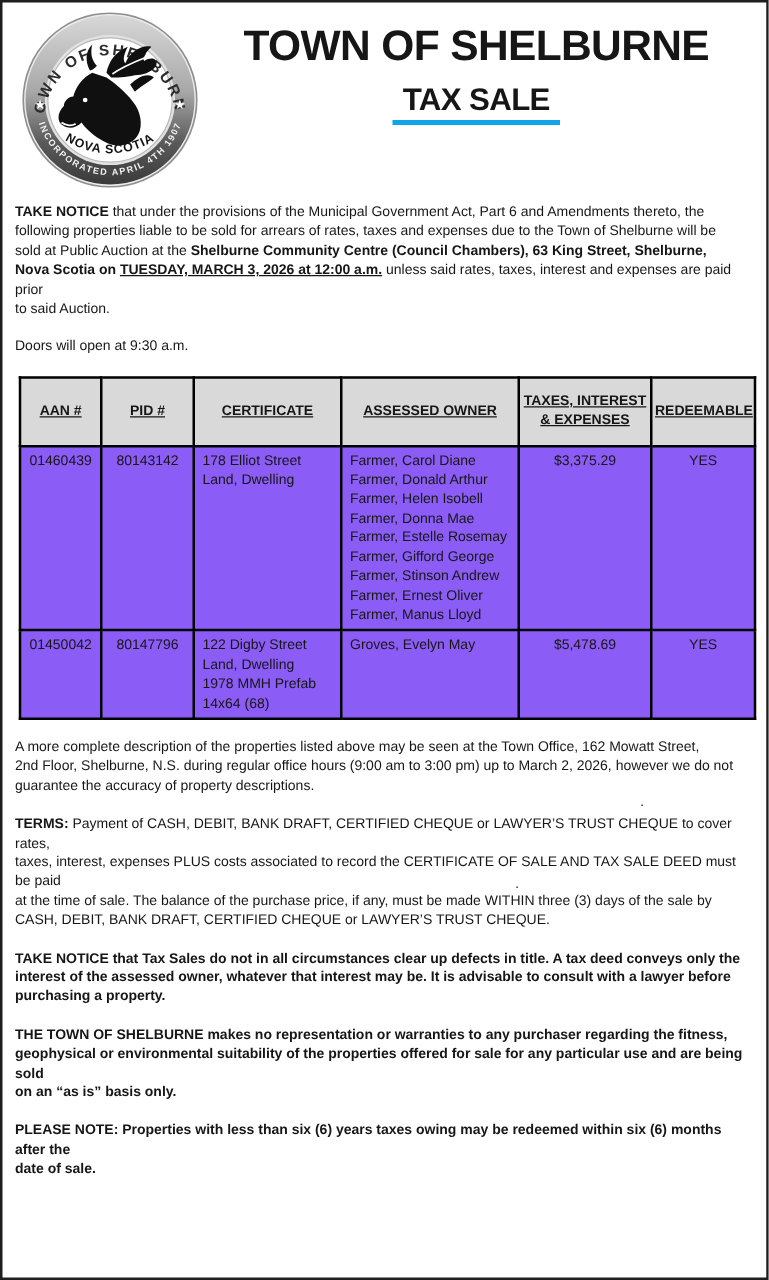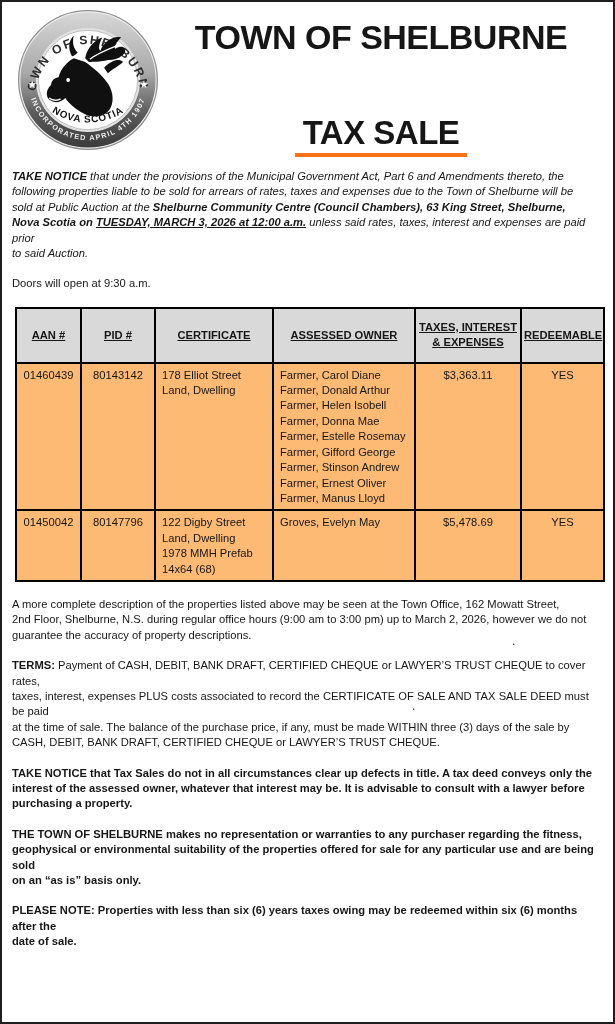--- a/index.html
+++ b/index.html
@@ -14,39 +14,39 @@
     color:#161616;
     overflow:hidden;
   }
   
   .header { display:flex; align-items:flex-start; padding:7px 10px 0 15px; }
   .seal { width:142px; height:142px; flex:none; }
   .titles { flex:1; text-align:center; padding-top:9px; }
   .title1 { font-size:34px; font-weight:bold; letter-spacing:-0.5px; white-space:nowrap; }
   .title2-wrap { margin-top:9px; }
   .title2 {
-    display:inline-block; font-size:33px; font-weight:bold;
-    border-bottom:4px solid #f97316; padding:0 8px 1px 8px; letter-spacing:-0.5px;margin-top:48px;
+    display:inline-block; font-size:25px; font-weight:bold;
+    border-bottom:4px solid #0ea5e9; padding:0 8px 1px 8px; letter-spacing:-0.5px;
   }
   
   .content { padding:0 9px 0 10px; font-size:11.2px; line-height:15.4px; }
   .content p { margin:15px 0; white-space:pre-line; }
-  .content p.first { margin-top:12px;font-style:italic; }
+  .content p.first { margin-top:12px; }
   .b { font-weight:bold; }
   .u { text-decoration:underline; }
   
   table.tax { border-collapse:collapse; table-layout:fixed; width:588px; margin:11px 0 0 3px; }
   table.tax th, table.tax td { border:2px solid #000; font-size:11.2px; }
   table.tax th {
     background:#d9d9d9; font-weight:bold; text-decoration:underline;
     padding:11px 2px; white-space:pre-line; line-height:15.4px; text-align:center;
   }
   table.tax td {
     vertical-align:top; padding:4px 6px 3px 6px;
-    line-height:15.4px; white-space:pre-line; background:#fdba74;
+    line-height:15.4px; white-space:pre-line; background:#8b5cf6;
   }
   td.c { text-align:center; }
   
   .dot { position:absolute; font-size:12px; color:#2a2a2a; }
   .dot1 { left:510px; top:632px; }
   .dot2 { left:410px; top:697px; }
 </style>
 </head>
 <body>
 
@@ -153,21 +153,21 @@
 Land, Dwelling</td>
           <td>Farmer, Carol Diane
 Farmer, Donald Arthur
 Farmer, Helen Isobell
 Farmer, Donna Mae
 Farmer, Estelle Rosemay
 Farmer, Gifford George
 Farmer, Stinson Andrew
 Farmer, Ernest Oliver
 Farmer, Manus Lloyd</td>
-          <td class="c">$3,363.11</td>
+          <td class="c">$3,375.29</td>
           <td class="c">YES</td>
         </tr>
         <tr>
           <td class="c">01450042</td>
           <td class="c">80147796</td>
           <td>122 Digby Street
 Land, Dwelling
 1978 MMH Prefab
 14x64 (68)</td>
           <td>Groves, Evelyn May</td>

